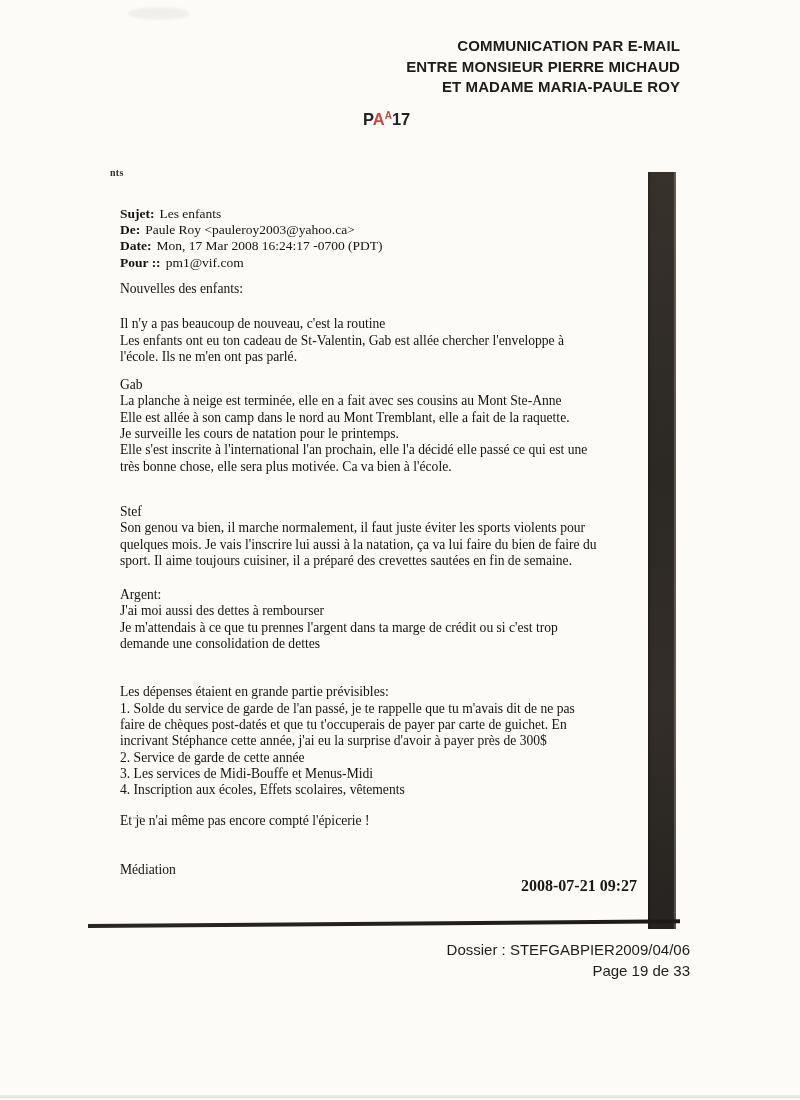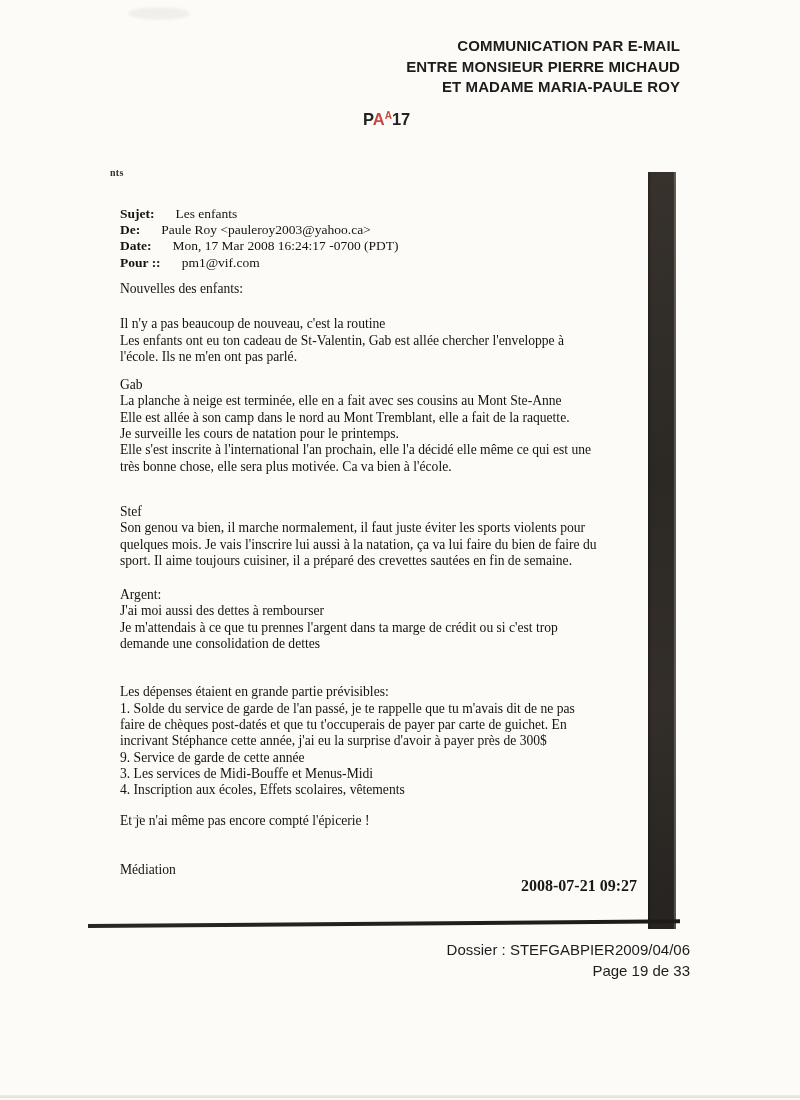--- a/index.html
+++ b/index.html
@@ -23,21 +23,21 @@
   .stamp .sup{font-size:10px;position:relative;top:-6px;font-weight:700;}
 
   
   .edge-fragment{position:absolute;left:110px;top:167px;font-family:"Liberation Serif",serif;
     font-size:10px;font-weight:600;color:#33312e;letter-spacing:.3px;}
 
   
   .email-headers{position:absolute;left:120px;top:206px;
     font-family:"Liberation Serif",serif;font-size:13.5px;line-height:16.2px;color:#161412;}
   .email-headers .row{white-space:nowrap;}
-  .email-headers .lbl{font-weight:700;margin-right:21px;}
+  .email-headers .lbl{font-weight:700;margin-right:5px;}
 
   
   .email-body{position:absolute;left:120px;top:281px;width:520px;
     font-family:"Liberation Serif",serif;font-size:13.6px;line-height:16.3px;color:#151311;}
   .email-body .line{white-space:nowrap;}
   .para:nth-of-type(2){margin-top:19px;}
   .para:nth-of-type(3){margin-top:12px;}
   .para:nth-of-type(4){margin-top:29px;}
   .para:nth-of-type(5){margin-top:18px;}
   .para:nth-of-type(6){margin-top:32px;}
@@ -102,41 +102,41 @@
   <div class="para">
       <div class="line">Il n'y a pas beaucoup de nouveau, c'est la routine</div>
       <div class="line">Les enfants ont eu ton cadeau de St-Valentin, Gab est allée chercher l'enveloppe à</div>
       <div class="line">l'école. Ils ne m'en ont pas parlé.</div>
     </div>
   <div class="para">
       <div class="line">Gab</div>
       <div class="line">La planche à neige est terminée, elle en a fait avec ses cousins au Mont Ste-Anne</div>
       <div class="line">Elle est allée à son camp dans le nord au Mont Tremblant, elle a fait de la raquette.</div>
       <div class="line">Je surveille les cours de natation pour le printemps.</div>
-      <div class="line">Elle s'est inscrite à l'international l'an prochain, elle l'a décidé elle même ce qui est une</div>
+      <div class="line">Elle s'est inscrite à l'international l'an prochain, elle l'a décidé elle passé ce qui est une</div>
       <div class="line">très bonne chose, elle sera plus motivée. Ca va bien à l'école.</div>
     </div>
   <div class="para">
       <div class="line">Stef</div>
       <div class="line">Son genou va bien, il marche normalement, il faut juste éviter les sports violents pour</div>
       <div class="line">quelques mois. Je vais l'inscrire lui aussi à la natation, ça va lui faire du bien de faire du</div>
       <div class="line">sport. Il aime toujours cuisiner, il a préparé des crevettes sautées en fin de semaine.</div>
     </div>
   <div class="para">
       <div class="line">Argent:</div>
       <div class="line">J'ai moi aussi des dettes à rembourser</div>
       <div class="line">Je m'attendais à ce que tu prennes l'argent dans ta marge de crédit ou si c'est trop</div>
       <div class="line">demande une consolidation de dettes</div>
     </div>
   <div class="para">
       <div class="line">Les dépenses étaient en grande partie prévisibles:</div>
       <div class="line">1. Solde du service de garde de l'an passé, je te rappelle que tu m'avais dit de ne pas</div>
       <div class="line">faire de chèques post-datés et que tu t'occuperais de payer par carte de guichet. En</div>
       <div class="line">incrivant Stéphance cette année, j'ai eu la surprise d'avoir à payer près de 300$</div>
-      <div class="line">9. Service de garde de cette année</div>
+      <div class="line">2. Service de garde de cette année</div>
       <div class="line">3. Les services de Midi-Bouffe et Menus-Midi</div>
       <div class="line">4. Inscription aux écoles, Effets scolaires, vêtements</div>
     </div>
   <div class="para">
       <div class="line">Et je n'ai même pas encore compté l'épicerie !</div>
     </div>
   <div class="para">
       <div class="line">Médiation</div>
     </div>
 </div>

